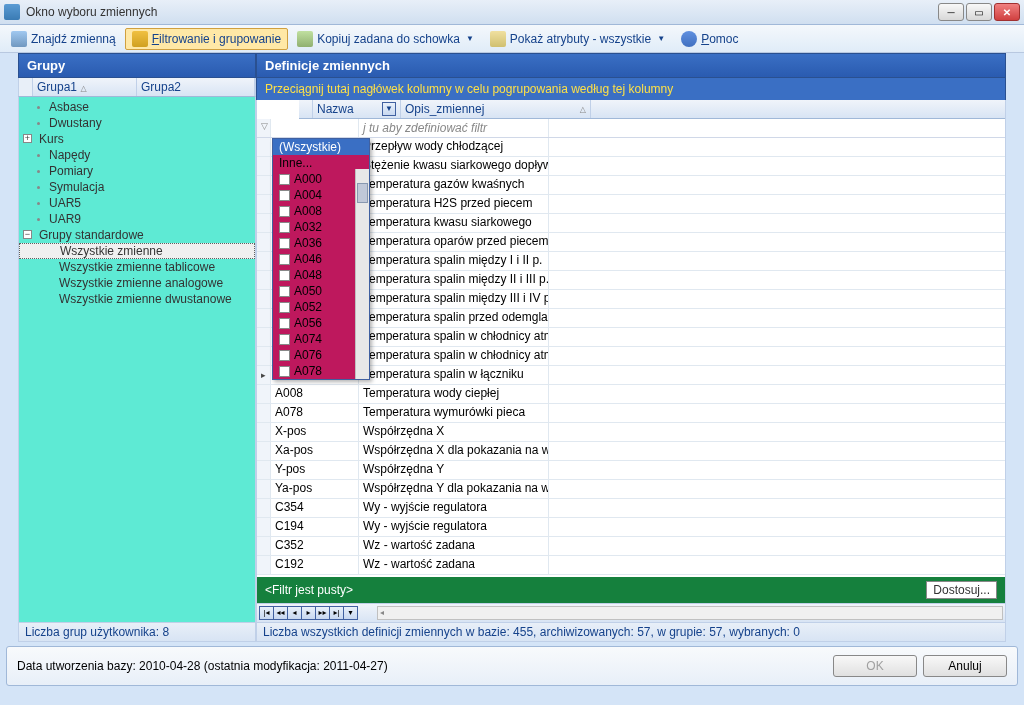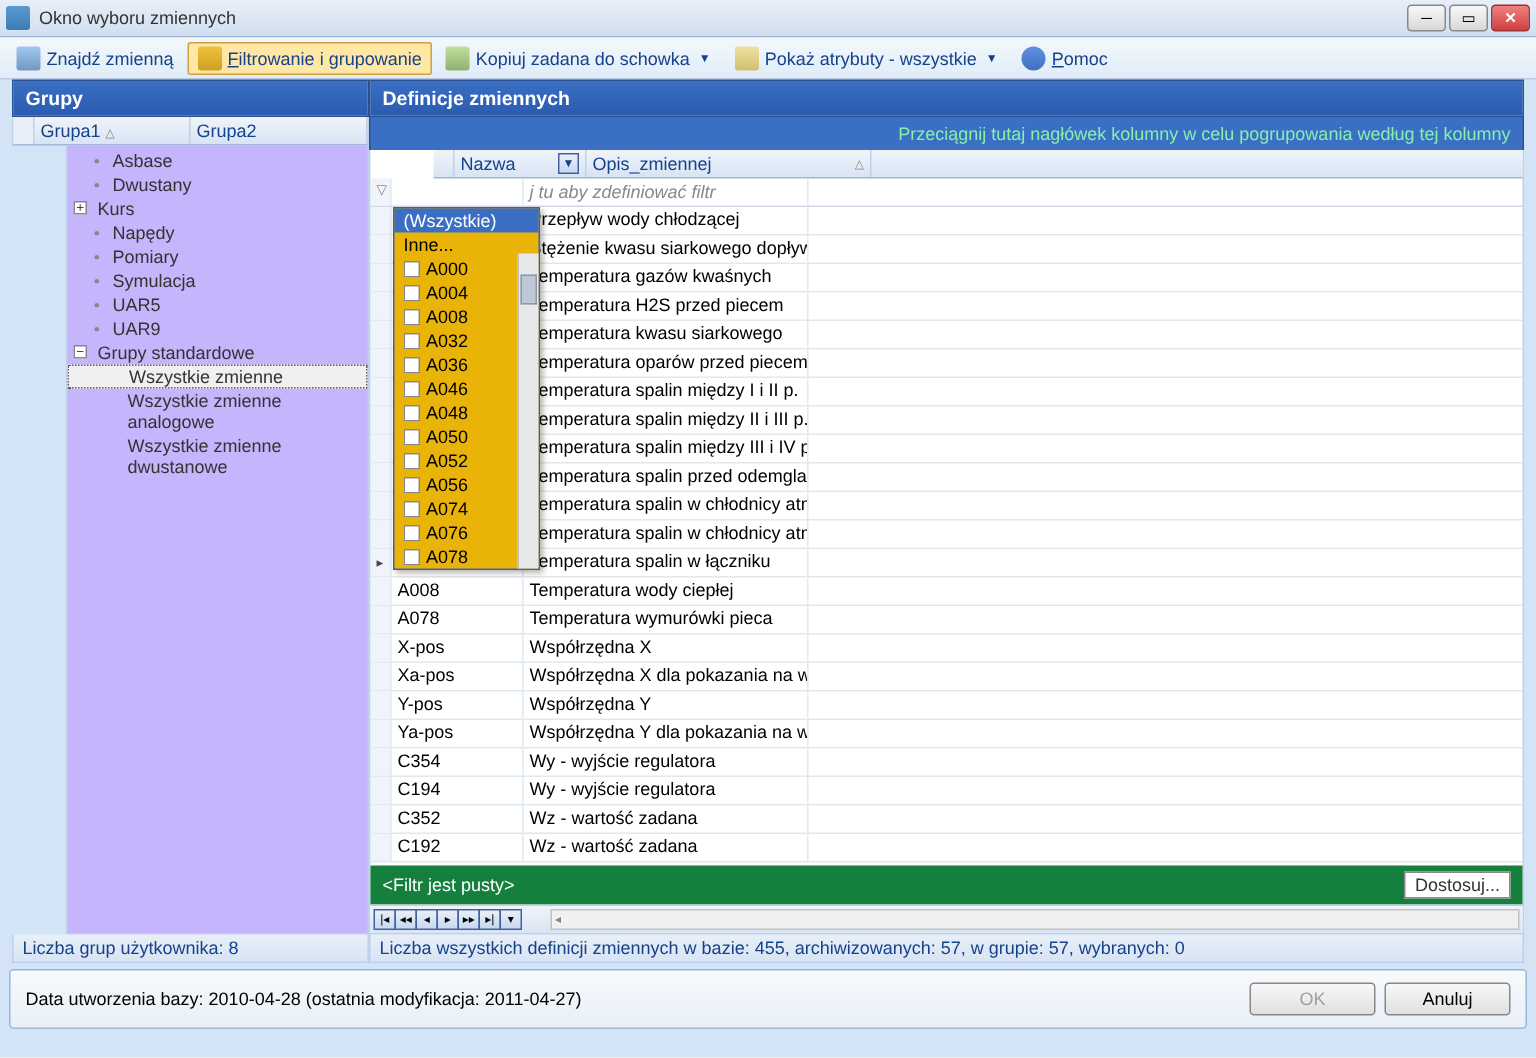--- a/index.html
+++ b/index.html
@@ -19,41 +19,41 @@
 .toolbar .tbtn.active { background: #ffe8a6; border-color: #d0a040; }
 .toolbar .tbicon { width: 16px; height: 16px; background: linear-gradient(#f0c040, #d0a020); border-radius: 2px; display:inline-block; }
 .toolbar .tbicon.find { background: linear-gradient(#a0c8f0, #7098c0); }
 .toolbar .tbicon.copy { background: linear-gradient(#c0e0a0, #90b070); }
 .toolbar .tbicon.attr { background: linear-gradient(#f0e0a0, #d0c070); }
 .toolbar .tbicon.help { background: linear-gradient(#6090e0, #4070c0); border-radius: 50%; }
 .toolbar .tbtn u { text-decoration: underline; }
 .toolbar .drop { font-size: 8px; color: #15428b; margin-left: 2px; }
 
 
-.main { display: flex; height: 589px; padding: 0 8px; gap: 0; }
+.main { display: flex; height: 589px; padding: 0 18px; gap: 0; }
 
 
 .left-panel { width: 238px; display: flex; flex-direction: column; }
 .panel-header { background: linear-gradient(#3a6fc4, #2a5bb0); color: #fff; font-weight: bold; padding: 4px 8px; font-size: 13px; border: 1px solid #2a5090; }
 .grid-header { display: flex; background: linear-gradient(#f0f4fa, #d8e4f4); border-bottom: 1px solid #a0b8d8; border-left: 1px solid #c0d0e8; border-right: 1px solid #c0d0e8; }
 .grid-header .gh { padding: 2px 4px; border-right: 1px solid #c0d0e8; color: #15428b; }
 .grid-header .gh-icon { width: 14px; background: #e8eff8; }
-.tree { flex: 1; background: #c4b5fd; border: 1px solid #c0d0e8; border-top: none; overflow: auto; padding: 2px 0; margin-left: 36px; }
+.tree { flex: 1; background: #5eead4; border: 1px solid #c0d0e8; border-top: none; overflow: auto; padding: 2px 0; }
 .tree-item { padding: 1px 4px 1px 20px; position: relative; color: #333; cursor: pointer; }
 .tree-item.selected { border: 1px dotted #606060; padding: 0 3px 0 29px; background: #f0f0f0; }
 .tree-item .exp { position: absolute; left: 4px; top: 3px; width: 9px; height: 9px; border: 1px solid #888; background: #fff; font-size: 9px; line-height: 7px; text-align: center; color: #444; }
 .tree-item.child { padding-left: 30px; }
 .tree-item.child .dot { position: absolute; left: 18px; top: 7px; width: 3px; height: 3px; background: #888; border-radius: 50%; }
 .tree-item.child2 { padding-left: 40px; }
 .tree-item.child2 .dot { left: 28px; }
 .left-status { background: linear-gradient(#e8eff8, #d8e4f4); border: 1px solid #c0d0e8; border-top: none; padding: 2px 6px; color: #15428b; }
 
 
 .right-panel { flex: 1; display: flex; flex-direction: column; }
-.group-hint { background: #3a6fc4; color: #86efac; padding: 4px 8px; border-left: 1px solid #2a5090; border-right: 1px solid #2a5090; text-align: right; }
+.group-hint { background: #3a6fc4; color: #fde047; padding: 4px 8px; border-left: 1px solid #2a5090; border-right: 1px solid #2a5090; }
 .def-grid { flex: 1; background: #fff; border: 1px solid #c0d0e8; border-top: none; display: flex; flex-direction: column; position: relative; }
 .def-header { display: flex; background: linear-gradient(#f0f4fa, #d8e4f4); border-bottom: 1px solid #a0b8d8; margin-left: 42px; }
 .def-header .dh { padding: 2px 4px; border-right: 1px solid #c0d0e8; color: #15428b; display: flex; align-items: center; }
 .def-header .dh-icon { width: 14px; }
 .def-header .dh1 { width: 88px; justify-content: space-between; }
 .def-header .dh2 { flex: 1; justify-content: space-between; max-width: 190px; }
 .def-header .drop-btn { width: 14px; height: 14px; border: 1px solid #4060a0; background: linear-gradient(#e8f0fa, #c8d8f0); font-size: 8px; text-align: center; line-height: 12px; }
 .def-header .sort { font-size: 8px; color: #888; }
 .filter-row { display: flex; border-bottom: 1px solid #d0d8e8; }
 .filter-row .fc { padding: 2px 4px; border-right: 1px solid #e0e8f0; color: #888; font-style: italic; }
@@ -64,21 +64,21 @@
 .grid-body { flex: 1; overflow: hidden; position: relative; }
 .grid-rows { display: flex; flex-direction: column; }
 .grow { display: flex; border-bottom: 1px solid #e0e8f0; height: 19px; }
 .grow .gc { padding: 1px 4px; border-right: 1px solid #e0e8f0; }
 .grow .gc-icon { width: 14px; background: #f0f4fa; }
 .grow .gc1 { width: 88px; }
 .grow .gc2 { flex: 1; max-width: 190px; overflow: hidden; white-space: nowrap; }
 .grow.current .gc-icon::before { content: "▸"; font-size: 9px; color: #444; }
 
 
-.filter-dropdown { position: absolute; left: 15px; top: 0; width: 98px; background: #eab308; border: 1px solid #4060a0; box-shadow: 2px 2px 4px rgba(0,0,0,0.3); z-index: 10; }
+.filter-dropdown { position: absolute; left: 15px; top: 0; width: 98px; background: #be185d; border: 1px solid #4060a0; box-shadow: 2px 2px 4px rgba(0,0,0,0.3); z-index: 10; }
 .filter-dropdown .fd-item { padding: 1px 6px; display: flex; align-items: center; gap: 4px; }
 .filter-dropdown .fd-item.sel { background: #3a6fc4; color: #fff; }
 .filter-dropdown .fd-check { width: 11px; height: 11px; border: 1px solid #888; background: #fff; flex-shrink: 0; }
 .filter-dropdown .fd-scroll { position: absolute; right: 0; top: 30px; width: 14px; bottom: 0; background: #e8e8e8; border-left: 1px solid #c0c0c0; }
 .filter-dropdown .fd-scroll .thumb { position: absolute; top: 14px; left: 1px; right: 1px; height: 20px; background: #c0c8d8; border: 1px solid #8898b0; }
 
 .filter-bar { background: #15803d; color: #fff; padding: 4px 8px; display: flex; justify-content: space-between; align-items: center; }
 .filter-bar .dostosuj { background: #fff; color: #333; border: 1px solid #888; padding: 1px 6px; cursor: pointer; }
 
 .nav-bar { display: flex; background: linear-gradient(#f0f4fa, #d8e4f4); border-top: 1px solid #c0d0e8; padding: 2px; align-items: center; }
@@ -144,20 +144,21 @@
         <div class="tree-item child"><span class="dot"></span><span>Asbase</span></div>
         <div class="tree-item child"><span class="dot"></span><span>Dwustany</span></div>
         <div class="tree-item"><span class="exp">+</span><span>Kurs</span></div>
         <div class="tree-item child"><span class="dot"></span><span>Napędy</span></div>
         <div class="tree-item child"><span class="dot"></span><span>Pomiary</span></div>
         <div class="tree-item child"><span class="dot"></span><span>Symulacja</span></div>
         <div class="tree-item child"><span class="dot"></span><span>UAR5</span></div>
         <div class="tree-item child"><span class="dot"></span><span>UAR9</span></div>
         <div class="tree-item"><span class="exp">−</span><span>Grupy standardowe</span></div>
         <div class="tree-item child2 selected"><span class="dot"></span><span>Wszystkie zmienne</span></div>
+        <div class="tree-item child2"><span class="dot"></span><span>Wszystkie zmienne tablicowe</span></div>
         <div class="tree-item child2"><span class="dot"></span><span>Wszystkie zmienne analogowe</span></div>
         <div class="tree-item child2"><span class="dot"></span><span>Wszystkie zmienne dwustanowe</span></div>
       </div>
     <div class="left-status">Liczba grup użytkownika: 8</div>
   </div>
 
   <div class="right-panel">
     <div class="panel-header">Definicje zmiennych</div>
     <div class="group-hint">Przeciągnij tutaj nagłówek kolumny w celu pogrupowania według tej kolumny</div>
     <div class="def-grid">

